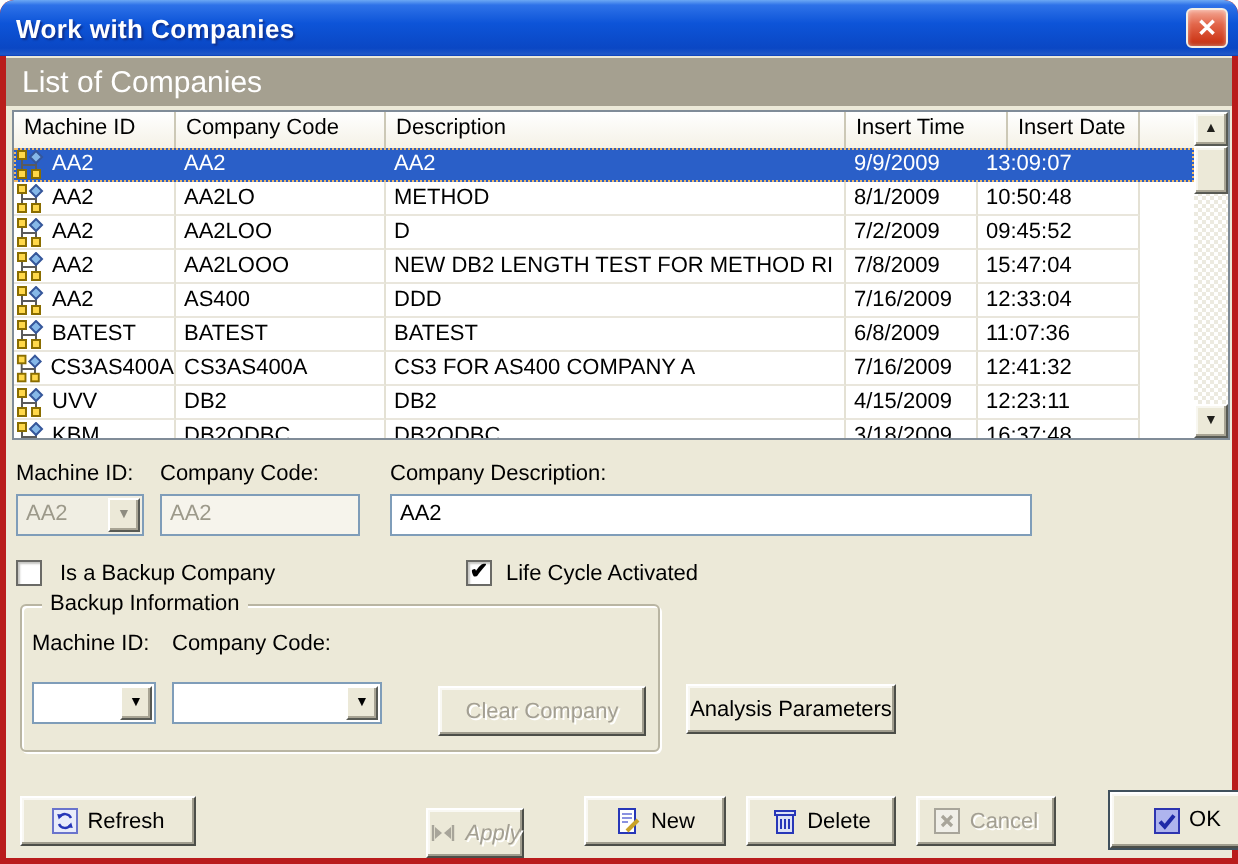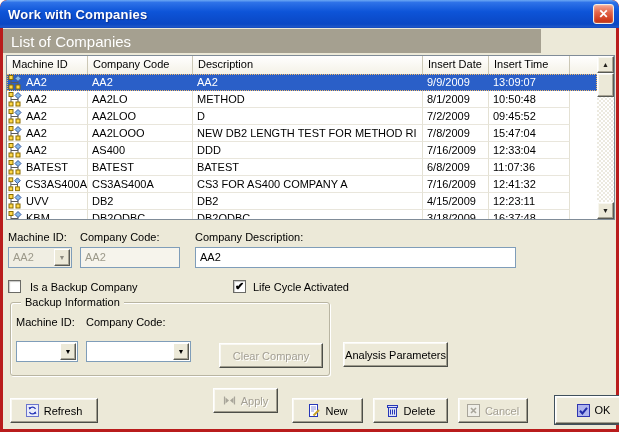--- a/index.html
+++ b/index.html
@@ -24,21 +24,21 @@
     position:absolute; right:5px; top:4px; width:21px; height:20px;
     background:linear-gradient(180deg,#F4A894 0%,#E2664A 40%,#CE3A1B 85%,#B83214 100%);
     border:1px solid #F2EEE4; border-radius:3px;
     color:#fff; font-weight:bold; font-size:12px; line-height:18px; text-align:center;
     box-shadow:inset 0 0 2px rgba(255,255,255,.5); cursor:pointer;
   }
 
   .client { position:absolute; left:3px; top:28px; width:613px; height:401px; background:#ECE9D8; }
 
   .band {
-    position:absolute; left:0; top:1px; width:538px; height:24px;
+    position:absolute; left:0; top:1px; width:613px; height:24px;
     background:#A5A090; color:#fff; font-size:15px;
     display:flex; align-items:center; padding-left:8px;
   }
 
   
   .grid {
     position:absolute; left:3px; top:27px; width:609px; height:165px;
     background:#fff; border:1px solid #808C98;
   }
   .grid-header { position:absolute; left:0; top:0; right:17px; height:18px; display:flex; }
@@ -142,22 +142,22 @@
 
     <div class="band">
       <span>List of Companies</span>
     </div>
 
     <div class="grid">
       <div class="grid-header">
         <div class="hcell c-machine">Machine ID</div>
         <div class="hcell c-code">Company Code</div>
         <div class="hcell c-desc">Description</div>
+        <div class="hcell c-time">Insert Time</div>
         <div class="hcell c-date">Insert Date</div>
-        <div class="hcell c-time">Insert Time</div>
         <div class="hcell hfill"></div>
       </div>
       <div class="grid-body">
   <div class="row selected">
     <div class="cell c-machine machine-cell">
       <svg width="15" height="15" viewBox="0 0 15 15">
         <path d="M3,4 L3,11 M10,6 L10,11 M3,7.5 L10,7.5" stroke="#5A5A5A" stroke-width="1" fill="none"></path>
         <rect x="1" y="0.5" width="4" height="4" fill="#FFD84A" stroke="#8A6D00"></rect>
         <polygon points="10,0.5 13,3.5 10,6.5 7,3.5" fill="#86B8E8" stroke="#35569A"></polygon>
         <rect x="1" y="10" width="4" height="4" fill="#FFD84A" stroke="#8A6D00"></rect>
@@ -364,21 +364,21 @@
       <svg width="13" height="13" viewBox="0 0 13 13">
         <rect x="0.5" y="0.5" width="12" height="12" fill="#E9ECFA" stroke="#6A74CC"></rect>
         <path d="M9.5,5 A3.2,3.2 0 0 0 3.8,4.6" fill="none" stroke="#2737B8" stroke-width="1.2"></path>
         <polygon points="2.6,3 5.4,3.4 3.4,5.8" fill="#2737B8"></polygon>
         <path d="M3.5,8 A3.2,3.2 0 0 0 9.2,8.4" fill="none" stroke="#2737B8" stroke-width="1.2"></path>
         <polygon points="10.4,10 7.6,9.6 9.6,7.2" fill="#2737B8"></polygon>
       </svg>
       <span>Refresh</span>
     </div>
 
-    <div class="btn disabled" style="left:210px; top:360px; width:65px;">
+    <div class="btn disabled" style="left:210px; top:376px; width:49px;font-style:italic;">
       <svg width="13" height="13" viewBox="0 0 13 13">
         <path d="M1.5,2.5 V10.5 M11.5,2.5 V10.5" stroke="#A8A59A" stroke-width="1.2" fill="none"></path>
         <polygon points="2.5,3.5 6,6.5 2.5,9.5" fill="#A8A59A"></polygon>
         <polygon points="10.5,3.5 7,6.5 10.5,9.5" fill="#A8A59A"></polygon>
       </svg>
       <span>Apply</span>
     </div>
 
     <div class="btn" style="left:289px; top:370px; width:71px;">
       <svg width="13" height="13" viewBox="0 0 13 13">

